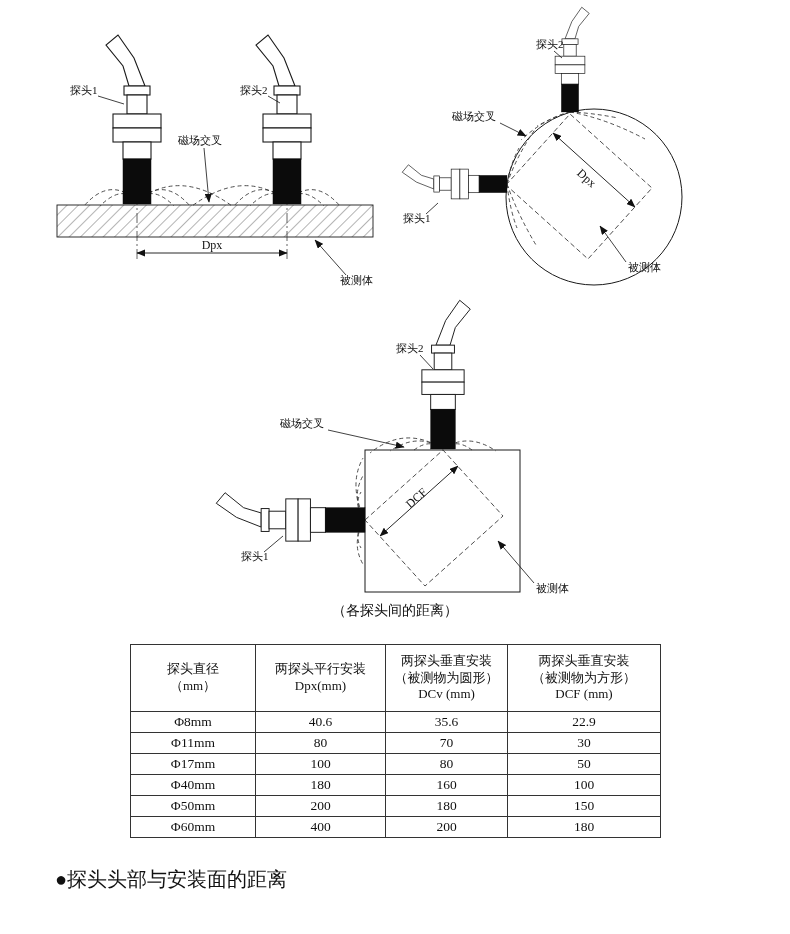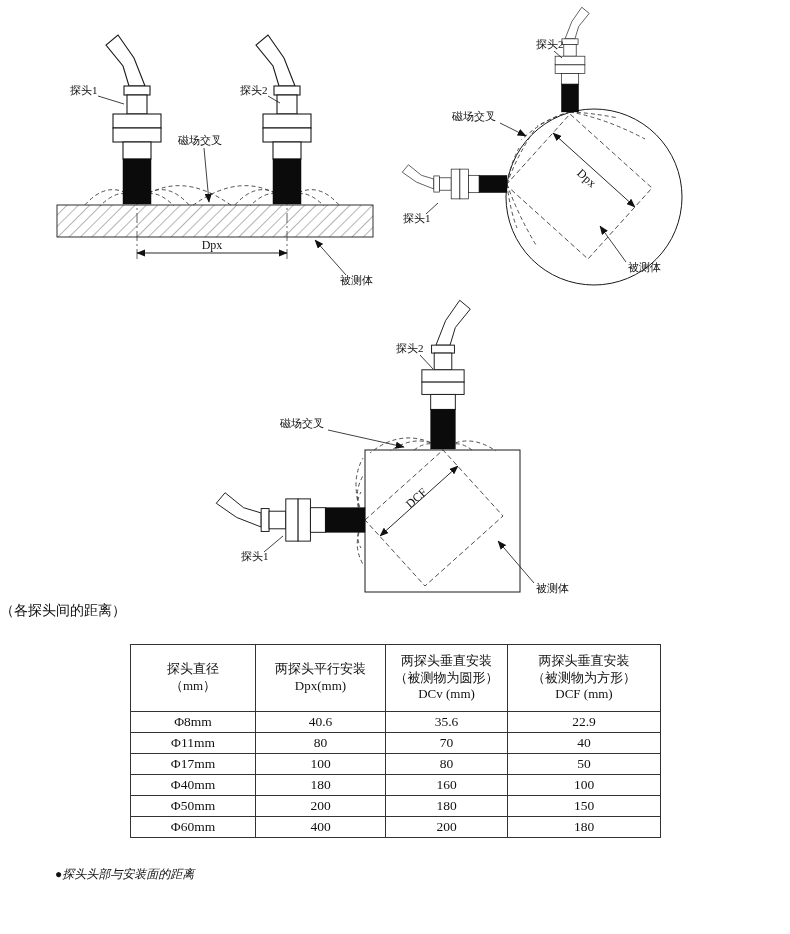--- a/index.html
+++ b/index.html
@@ -16,21 +16,21 @@
   .tip{fill:#0b0b0b;stroke:#0b0b0b;stroke-width:0.5;}
   .cable{fill:#ffffff;stroke:#1a1a1a;stroke-width:1.1;}
   .petal{fill:none;stroke:#3a3a3a;stroke-width:0.9;stroke-dasharray:4 3;}
   .dashrect{fill:none;stroke:#3a3a3a;stroke-width:0.9;stroke-dasharray:5 3;}
   .centerline{stroke:#3a3a3a;stroke-width:0.8;stroke-dasharray:10 3 2 3;fill:none;}
   .dim{stroke:#111;stroke-width:0.9;fill:none;}
   .leader{stroke:#111;stroke-width:0.8;fill:none;}
   .lbl{font:11px "Liberation Serif","DejaVu Serif",serif;fill:#111;}
   .dimlbl{font:12px "Liberation Serif","DejaVu Serif",serif;fill:#111;}
   .caption{
-    text-align:left;
+    text-align:center;
     font-size:14px;
     margin-top:2px;
   }
   .data-table{
     border-collapse:collapse;
     table-layout:fixed;
     width:530px;
     margin:24px 0 0 130px;
     padding-left:35px;
   }
@@ -47,22 +47,21 @@
     height:64px;
     padding:1px 2px;
   }
   .data-table td{
     font-size:13.5px;
     height:20px;
     padding:0 2px;
   }
   .footer-note{
     margin:28px 0 0 55px;
-    font-size:12px;
-    font-style:italic;
+    font-size:20px;
   }
 </style>
 </head>
 <body>
 
 <div class="page">
 
   <svg width="790" height="600" viewBox="0 0 790 600">
     <defs>
       <pattern id="hatch" width="8" height="8" patternUnits="userSpaceOnUse" patternTransform="rotate(45)">
@@ -245,21 +244,21 @@
       <tr>
         <td>Φ8mm</td>
         <td>40.6</td>
         <td>35.6</td>
         <td>22.9</td>
       </tr>
       <tr>
         <td>Φ11mm</td>
         <td>80</td>
         <td>70</td>
-        <td>40</td>
+        <td>30</td>
       </tr>
       <tr>
         <td>Φ17mm</td>
         <td>100</td>
         <td>80</td>
         <td>50</td>
       </tr>
       <tr>
         <td>Φ40mm</td>
         <td>180</td>

